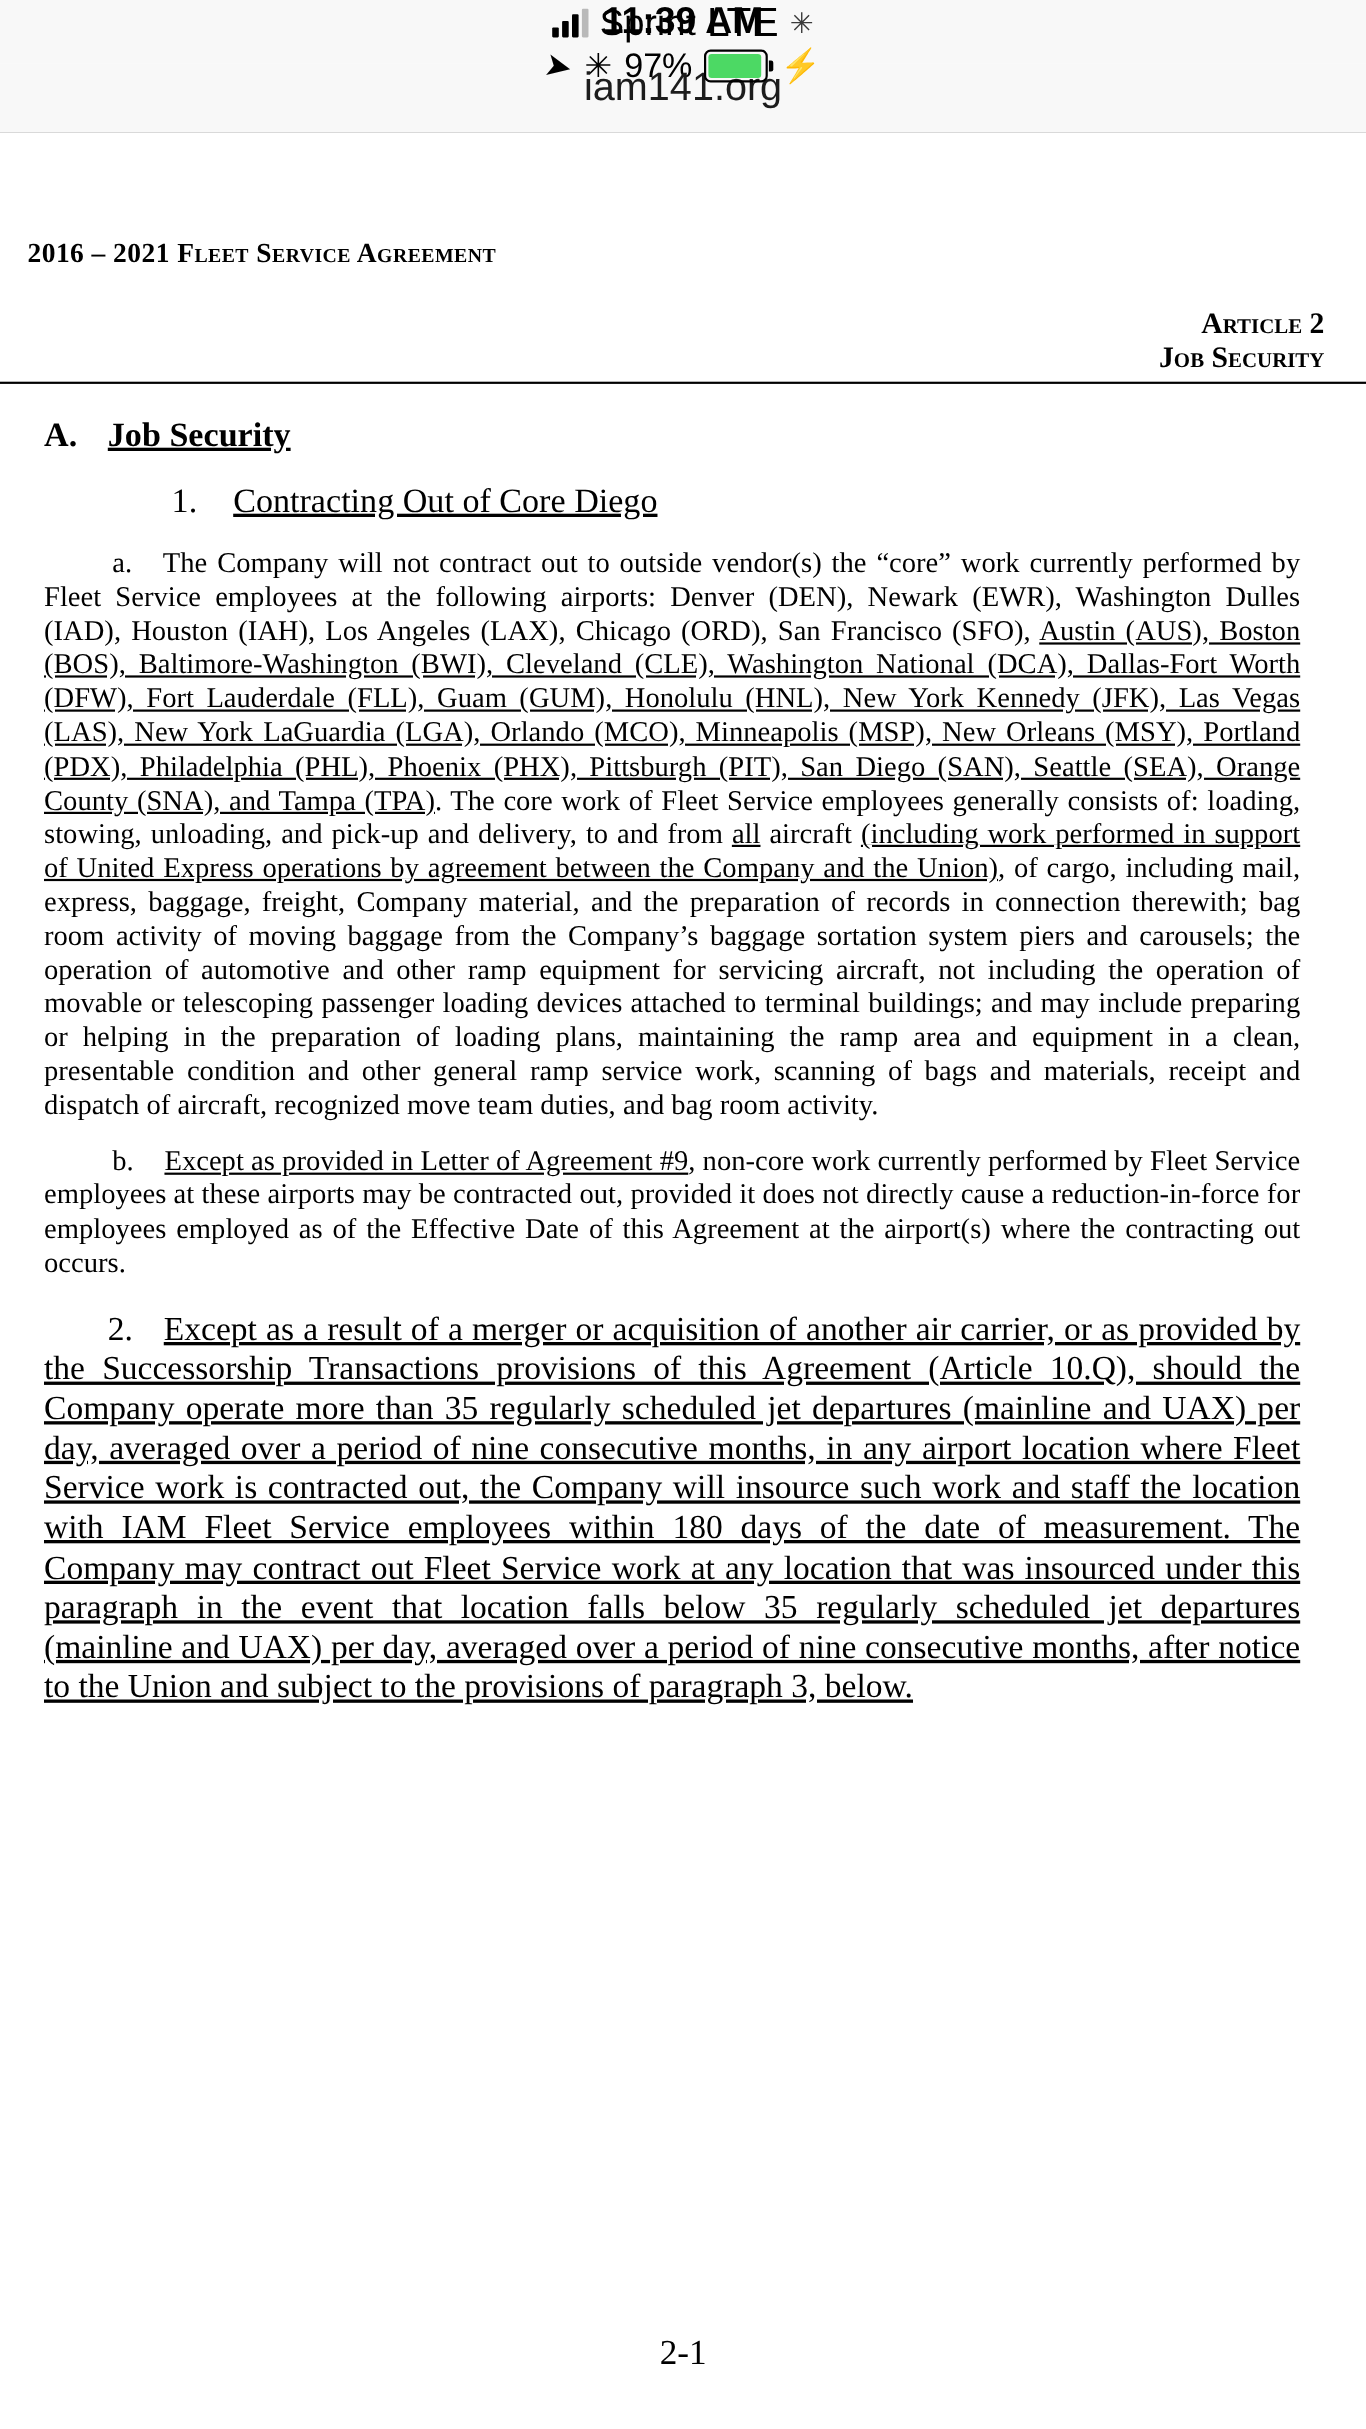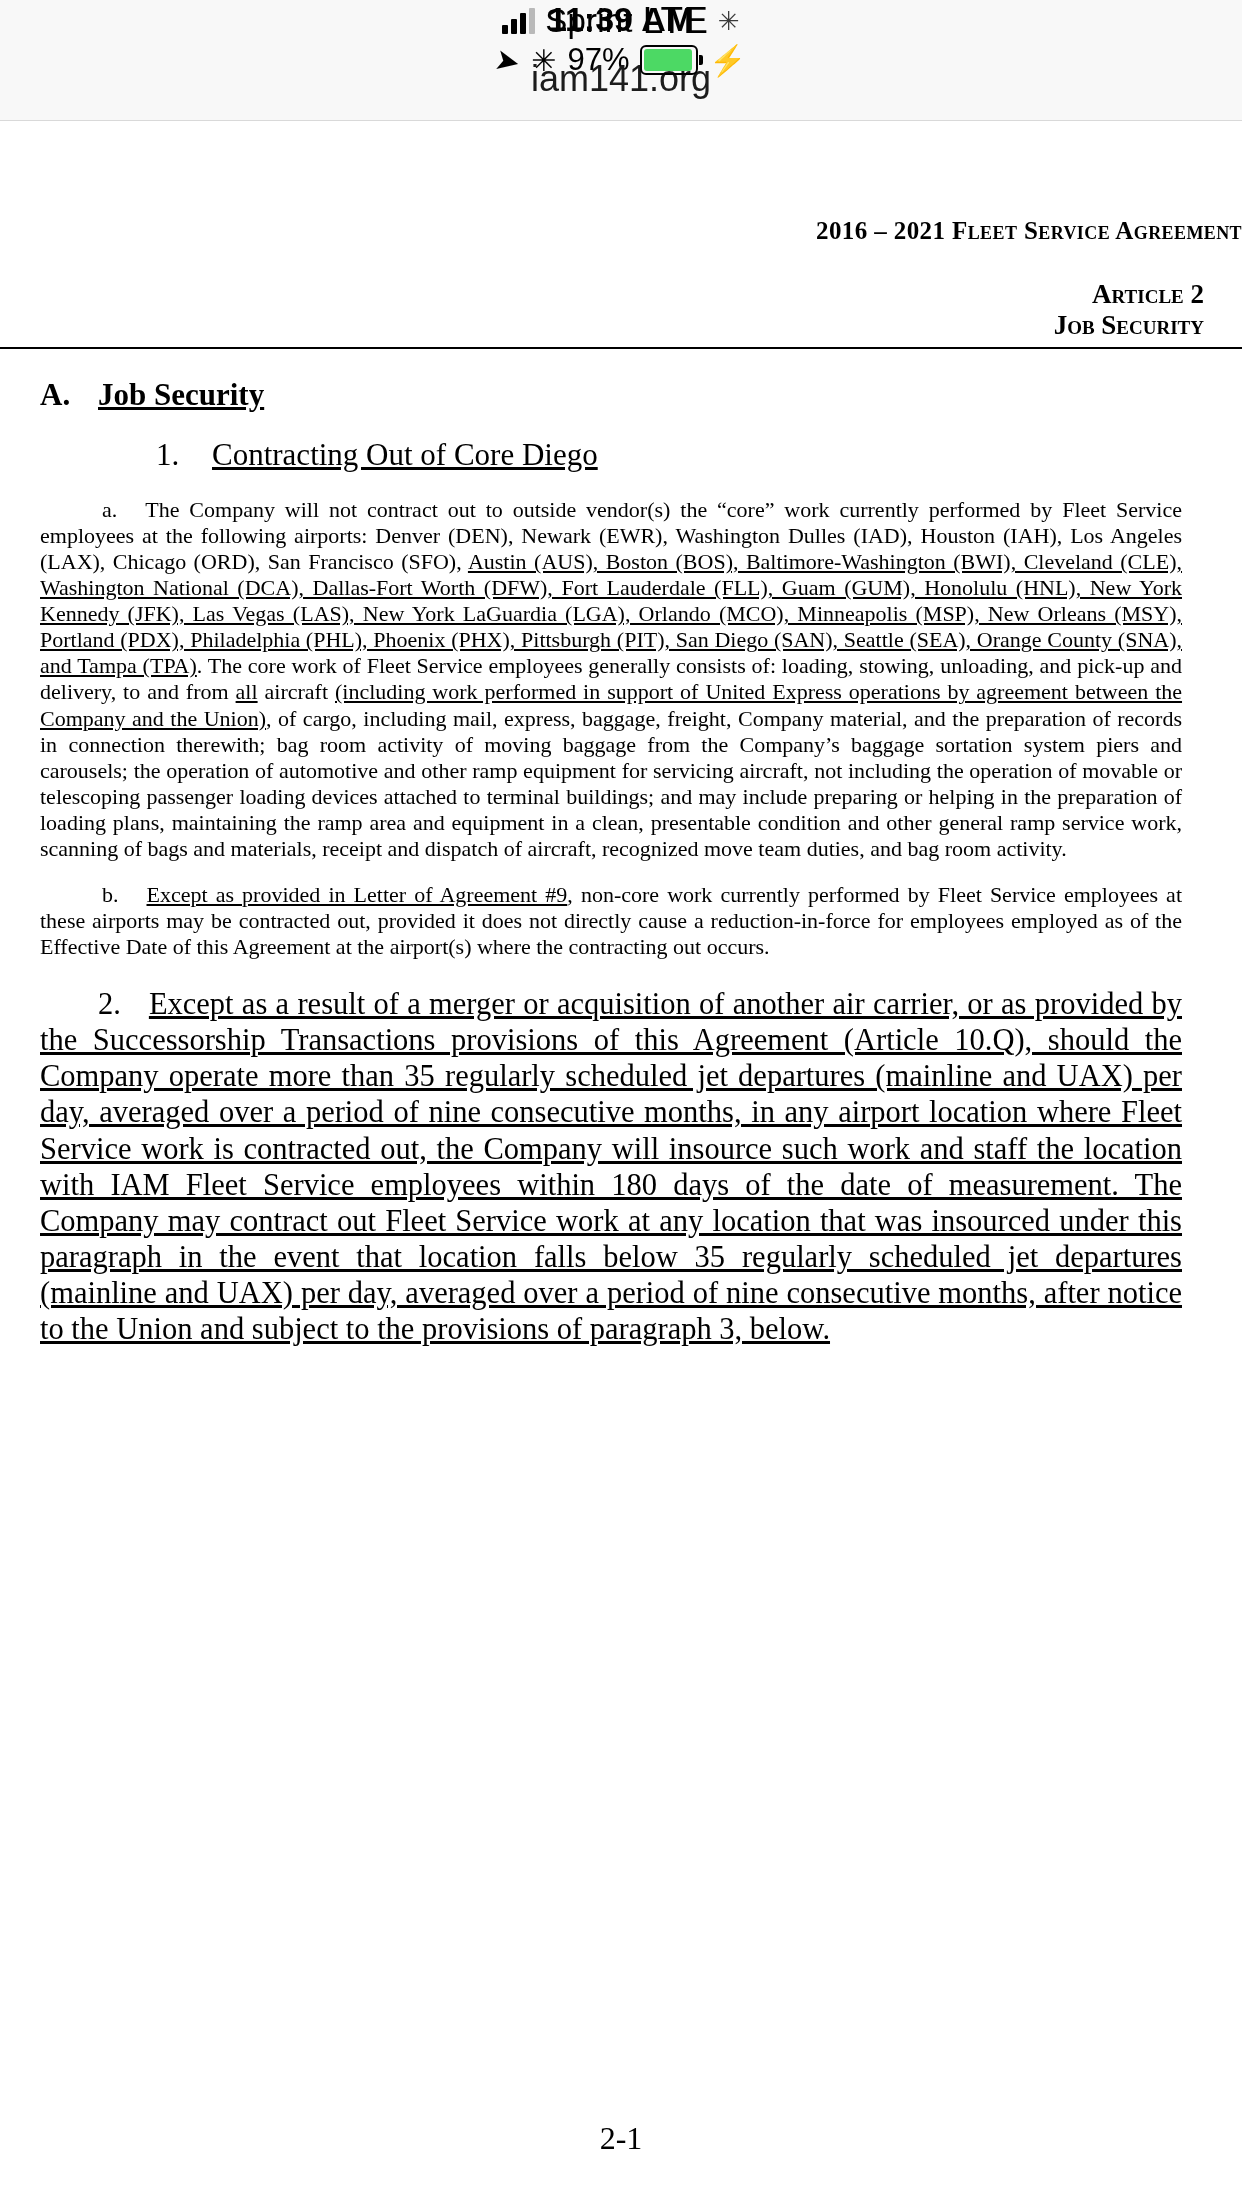--- a/index.html
+++ b/index.html
@@ -108,26 +108,27 @@
 
   
   .page {
     padding: 96px 0 0 0;
     background: #fff;
     height: 2088px;
     box-sizing: border-box;
     position: relative;
   }
   .doc-header {
-    text-align: right;
+    text-align: left;
     font-variant: small-caps;
     font-size: 25px;
     letter-spacing: .4px;
     font-weight: bold;
     margin-bottom: 34px;
+    margin-left: 25px;
   }
   .running-head {
     display: flex;
     justify-content: space-between;
     align-items: flex-end;
     font-variant: small-caps;
     font-weight: bold;
     font-size: 27px;
     padding: 0 38px 6px 38px;
     border-bottom: 2px solid #000;
@@ -157,21 +158,21 @@
 
   .sec-1 {
     display: flex;
     font-size: 31px;
     margin: 0 0 24px 116px;
   }
   .sec-1 .num { width: 56px; }
   .sec-1 .txt { text-decoration: underline; }
 
   p.para {
-    font-size: 22px;
+    font-size: 26px;
     line-height: 1.185;
     text-align: justify;
     margin: 0 0 20px 0;
     hyphens: none;
   }
   p.indent { text-indent: 62px; }
   .lead { margin-right: 28px; }
   .u { text-decoration: underline; }
 
   .para-2 {

